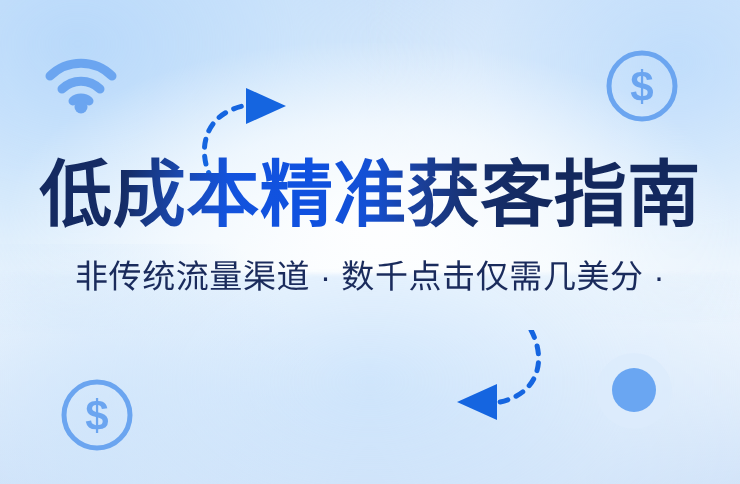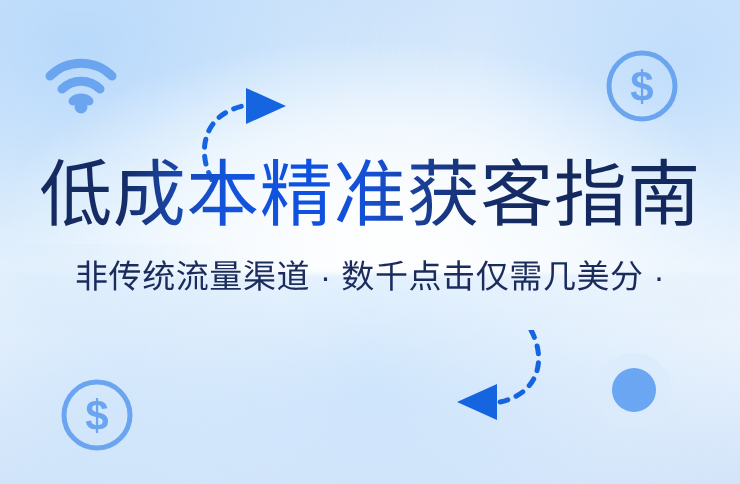--- a/index.html
+++ b/index.html
@@ -111,21 +111,21 @@
     right: 0;
     top: 152px;
     text-align: center;
     z-index: 6;
   }
 
   .headline {
     margin: 0;
     font-size: 73px;
     line-height: 86px;
-    font-weight: normal;
+    font-weight: bold;
     letter-spacing: 0.5px;
     white-space: nowrap;
     background-image: linear-gradient(95deg,
       #13285d 0%,
       #152c66 17%,
       #1a47ab 24%,
       #1353dd 31%,
       #0f51e0 42%,
       #1450d4 50%,
       #1b3f97 57%,

